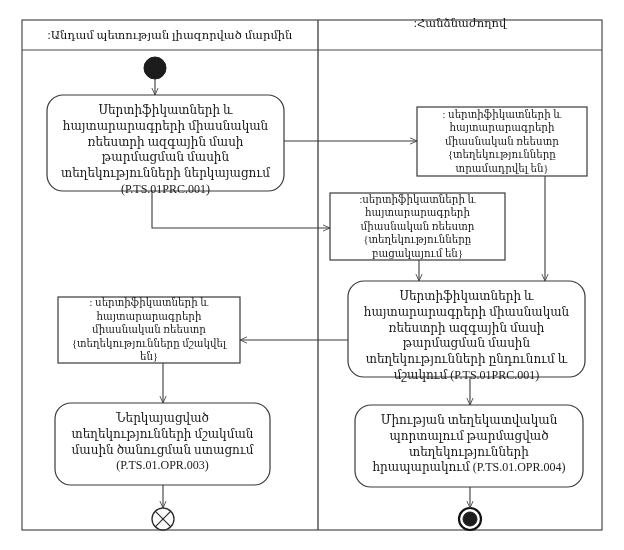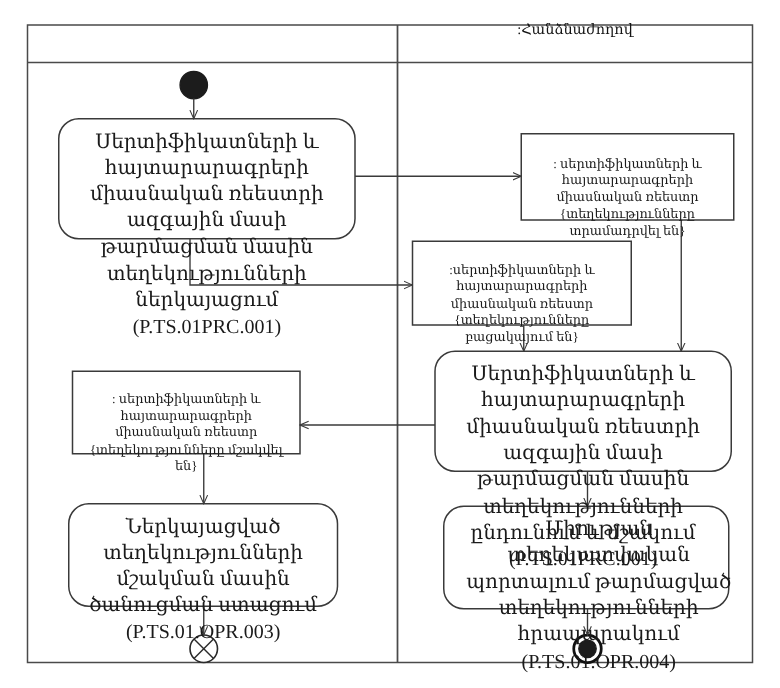--- a/index.html
+++ b/index.html
@@ -39,22 +39,22 @@
   .lane-title {
     position: absolute;
     display: flex;
     align-items: center;
     justify-content: center;
     text-align: center;
     color: #141414;
     font-size: 11.5px;
     box-sizing: border-box;
   }
-  .activity-label { font-size: 16px; }
-  .object-label { font-size: 10.3px; margin-top: 17px; }
+  .activity-label { font-size: 12px; }
+  .object-label { font-size: 10.3px; }
 </style>
 </head>
 <body>
 
 <div id="canvas">
 
   <svg class="layer" viewBox="0 0 624 550" xmlns="http://www.w3.org/2000/svg">
     <defs>
       <marker id="arrow" viewBox="0 0 10 10" refX="9" refY="5" markerWidth="7" markerHeight="7" orient="auto-start-reverse">
         <path d="M 0 1 L 9 5 L 0 9" fill="none" stroke="#3a3a3a" stroke-width="1.1"></path>
@@ -144,31 +144,34 @@
 
     <g>
       <path d="M 470 377 L 470 405" fill="none" stroke="#3a3a3a" stroke-width="1.1" marker-end="url(#arrow)"></path>
     </g>
 
     <g>
       <path d="M 470 487 L 470 508" fill="none" stroke="#3a3a3a" stroke-width="1.1" marker-end="url(#arrow)"></path>
     </g>
   </svg>
 
+  <div class="lane-title" style="left:22px; top:20px; width:296px; height:30px;">
+    <span>:Անդամ պետության լիազորված մարմին</span>
+  </div>
   <div class="lane-title" style="left:318px; top:8px; width:284px; height:30px;">
     <span>:Հանձնաժողով</span>
   </div>
 
   <div class="node-label activity-label" style="left:47px; top:95px; width:237px; height:96px; align-items:flex-start; padding-top:8px;">Սերտիֆիկատների և հայտարարագրերի միասնական ռեեստրի ազգային մասի թարմացման մասին տեղեկությունների ներկայացում (P.TS.01PRC.001)</div>
 
   <div class="node-label object-label" style="left:417px; top:107px; width:170px; height:69px;">: սերտիֆիկատների և հայտարարագրերի միասնական ռեեստր {տեղեկությունները տրամադրվել են}</div>
 
   <div class="node-label object-label" style="left:330px; top:193px; width:175px; height:67px;border-radius:25px;">:սերտիֆիկատների և հայտարարագրերի միասնական ռեեստր {տեղեկությունները բացակայում են}</div>
 
   <div class="node-label activity-label" style="left:348px; top:281px; width:237px; height:96px; align-items:flex-start; padding-top:8px;">Սերտիֆիկատների և հայտարարագրերի միասնական ռեեստրի ազգային մասի թարմացման մասին տեղեկությունների ընդունում և մշակում (P.TS.01PRC.001)</div>
 
   <div class="node-label object-label" style="left:58px; top:297px; width:182px; height:66px;">: սերտիֆիկատների և հայտարարագրերի միասնական ռեեստր {տեղեկությունները մշակվել են}</div>
 
   <div class="node-label activity-label" style="left:55px; top:403px; width:215px; height:64px; align-items:flex-start; padding-top:8px;">Ներկայացված տեղեկությունների մշակման մասին ծանուցման ստացում (P.TS.01.OPR.003)</div>
 
-  <div class="node-label activity-label" style="left:365px; top:405px; width:228px; height:82px; align-items:flex-start; padding-top:8px;">Միության տեղեկատվական պորտալում թարմացված տեղեկությունների հրապարակում (P.TS.01.OPR.004)</div>
+  <div class="node-label activity-label" style="left:355px; top:405px; width:228px; height:82px; align-items:flex-start; padding-top:8px;">Միության տեղեկատվական պորտալում թարմացված տեղեկությունների հրապարակում (P.TS.01.OPR.004)</div>
 
 </div>
 
 </body></html>

